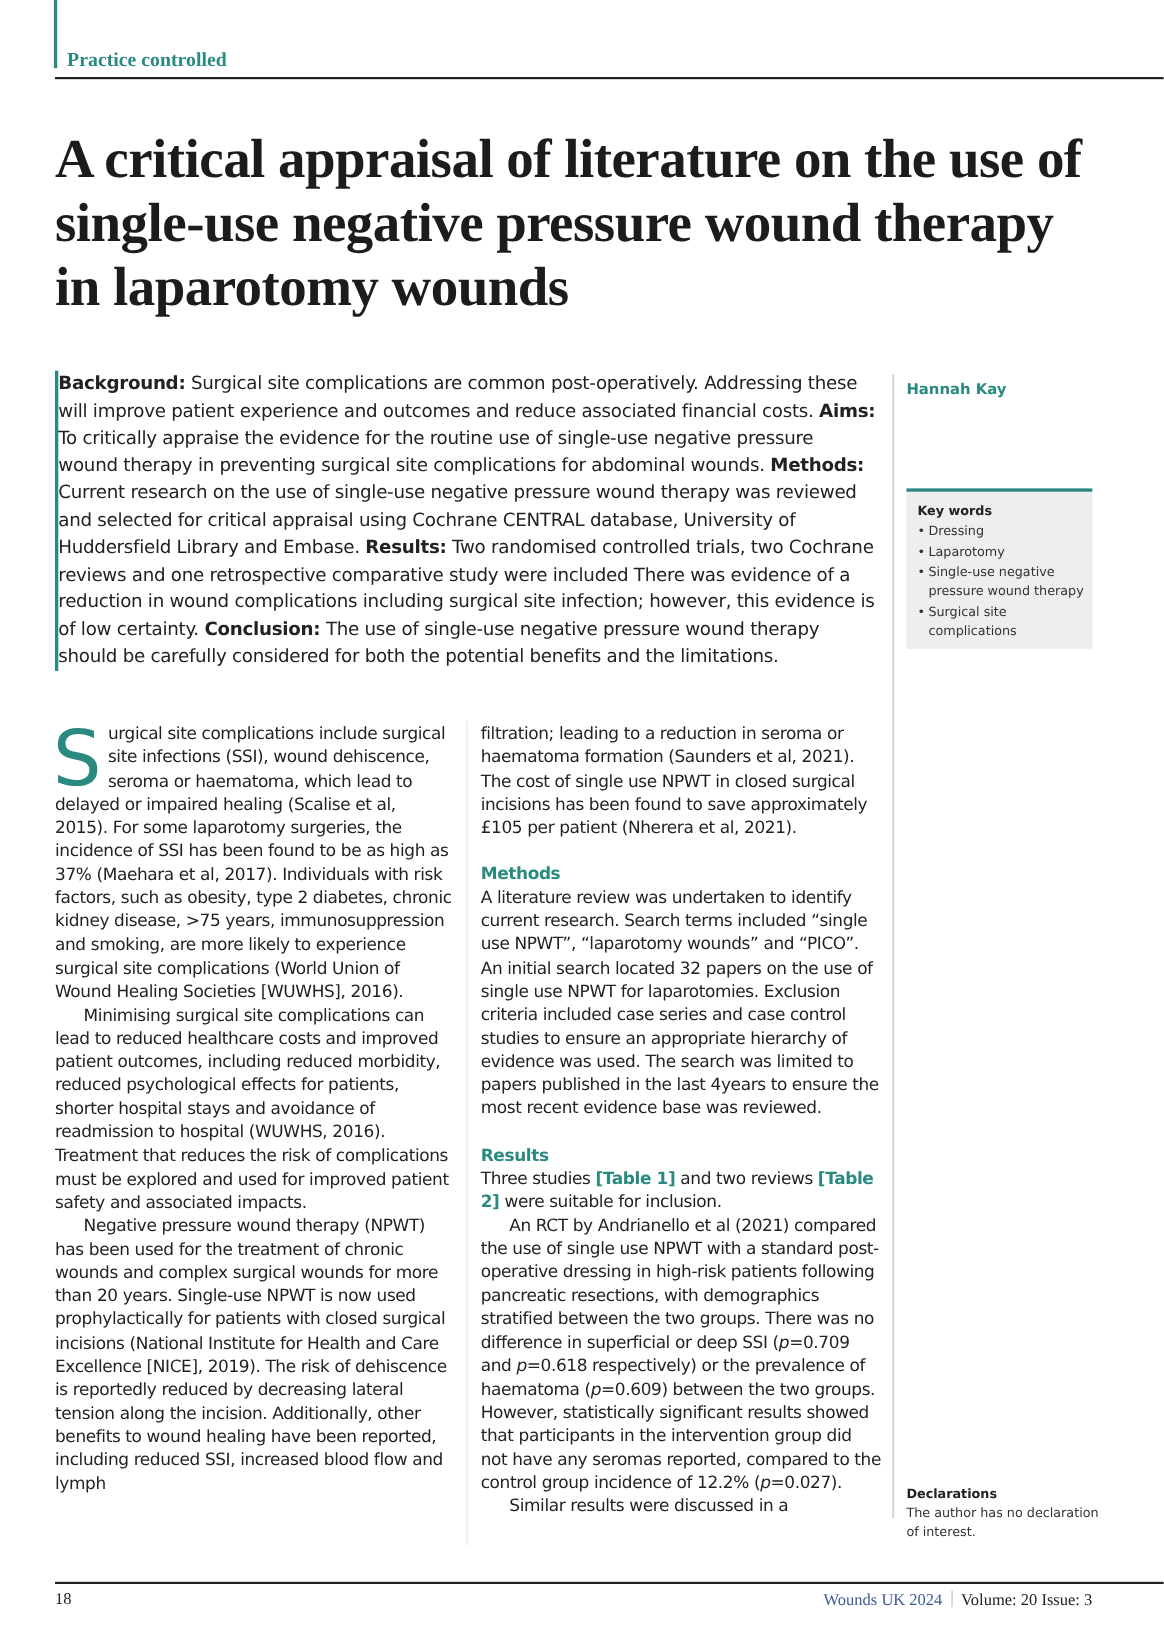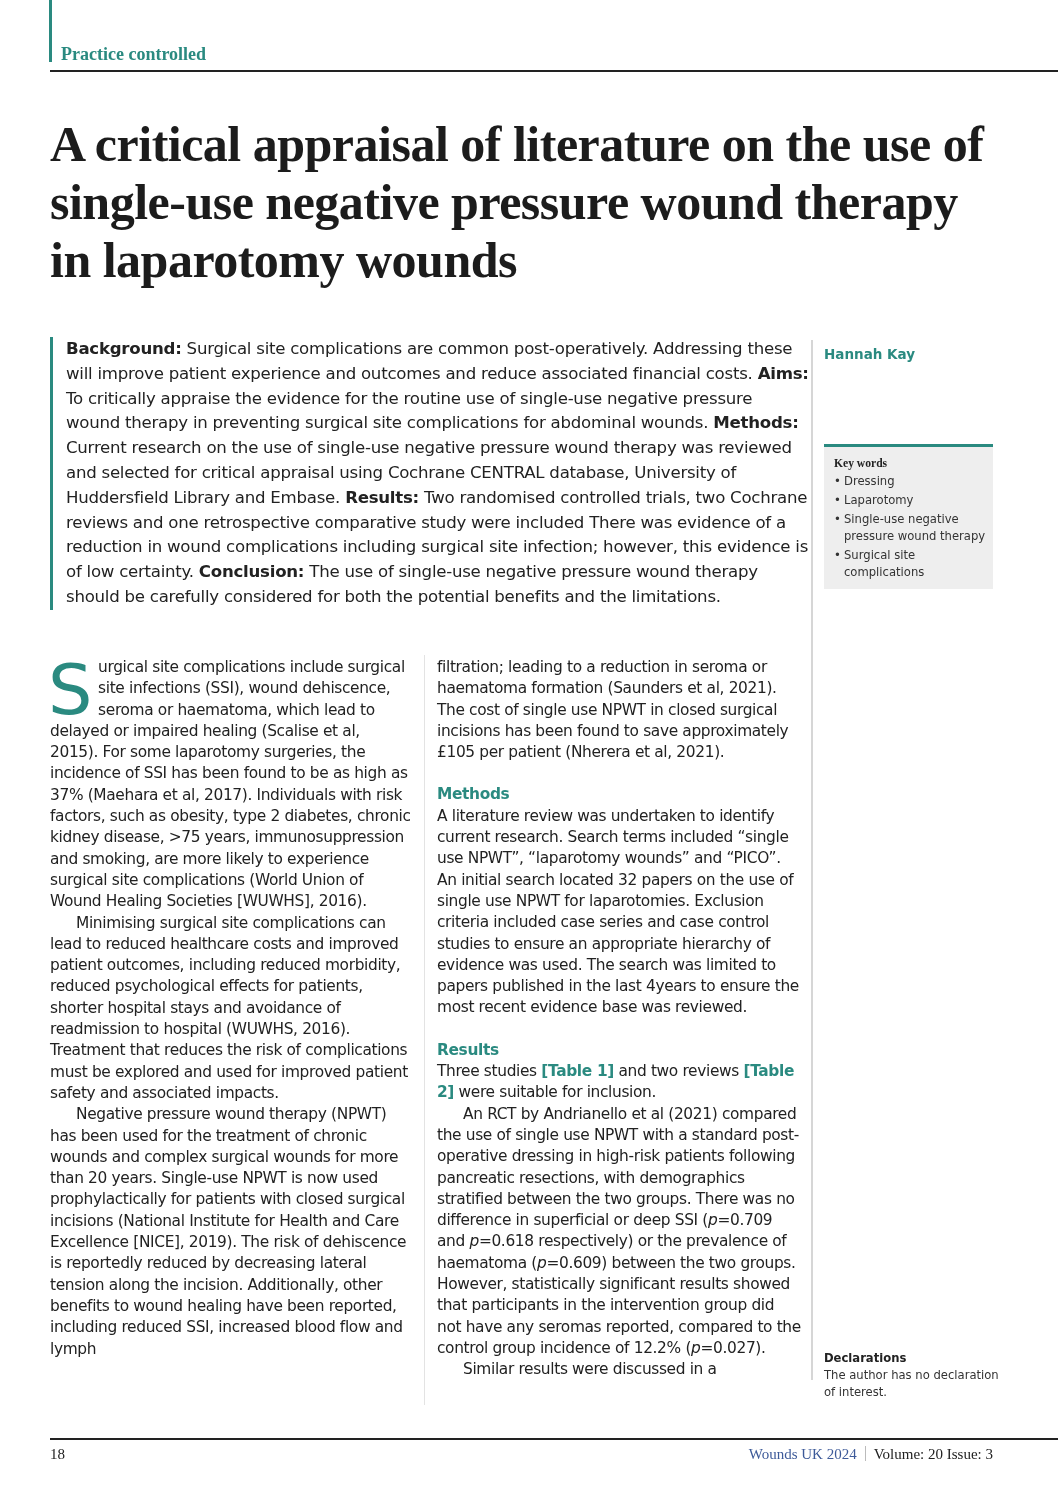--- a/index.html
+++ b/index.html
@@ -4,32 +4,32 @@
 <style>
   html, body { margin: 0; padding: 0; background: #ffffff; }
   body { width: 1058px; height: 1497px; position: relative; overflow: hidden; color: #1e1e1e; }
 
   .top-rule-vertical { position: absolute; left: 49px; top: 0; width: 3px; height: 62px; background: #2a8a80; }
   .section-label { position: absolute; left: 61px; top: 44px; font-family: "Liberation Serif", serif; font-weight: bold; font-size: 18px; color: #2a8a80; margin: 0; }
   .top-rule { position: absolute; left: 50px; right: 0; top: 70px; height: 1.5px; background: #222; }
 
   .title { position: absolute; left: 50px; top: 115px; width: 960px; margin: 0; font-family: "Liberation Serif", serif; font-weight: bold; font-size: 50px; line-height: 58px; color: #1c1c1c; letter-spacing: -0.5px; }
 
-  .abstract { position: absolute; left: 50px; top: 337px; width: 745px; border-left: 3px solid #2a8a80; padding-left: 13px; font-family: "DejaVu Sans", sans-serif; font-size: 16.6px; line-height: 24.8px; color: #222; letter-spacing: -0.25px; }
+  .abstract { position: absolute; left: 50px; top: 337px; width: 745px; border-left: 3px solid #2a8a80; font-family: "DejaVu Sans", sans-serif; font-size: 16.6px; line-height: 24.8px; color: #222; letter-spacing: -0.25px; }
   .abstract b { font-weight: bold; }
 
   .sidebar-divider { position: absolute; left: 811px; top: 340px; width: 2px; height: 1040px; background: #d6d6d6; }
   .col-divider { position: absolute; left: 424px; top: 655px; width: 1px; height: 750px; background: #e3e3e3; }
 
   .author { position: absolute; left: 824px; top: 346px; width: 180px; font-family: "DejaVu Sans", sans-serif; }
   .author-name { font-size: 13.5px; font-weight: bold; color: #2a8a80; margin: 0 0 5px 0; }
   .author-affil { font-size: 12.5px; font-style: italic; line-height: 19px; color: #333; margin: 0; }
 
   .keywords { position: absolute; left: 824px; top: 444px; width: 169px; background: #eeeeee; border-top: 3px solid #2a8a80; padding: 10px 0 6px 10px; box-sizing: border-box; font-family: "DejaVu Sans", sans-serif; font-size: 11.6px; color: #333; }
-  .keywords-title { font-weight: bold; margin: 0 0 3px 0; font-size: 11.6px; color: #222; font-family: Liberation Serif, serif; }
+  .keywords-title { font-weight: bold; margin: 0 0 3px 0; font-size: 11.6px; color: #222; }
   .keywords ul { list-style: none; margin: 0; padding: 0; }
   .keywords li { position: relative; padding-left: 10px; line-height: 17px; margin-bottom: 2px; }
   .keywords li .bullet { position: absolute; left: 0; top: 0; }
 
   .declarations { position: absolute; left: 824px; top: 1351px; width: 180px; font-family: "DejaVu Sans", sans-serif; font-size: 11.6px; color: #333; }
   .declarations-title { font-weight: bold; margin: 0 0 2px 0; color: #222; }
   .declarations-text { margin: 0; line-height: 17px; }
 
   .body-col { position: absolute; top: 657px; font-family: "DejaVu Sans", sans-serif; font-size: 15.4px; line-height: 21.3px; color: #222; letter-spacing: -0.35px; }
   .col1 { left: 50px; width: 362px; }

